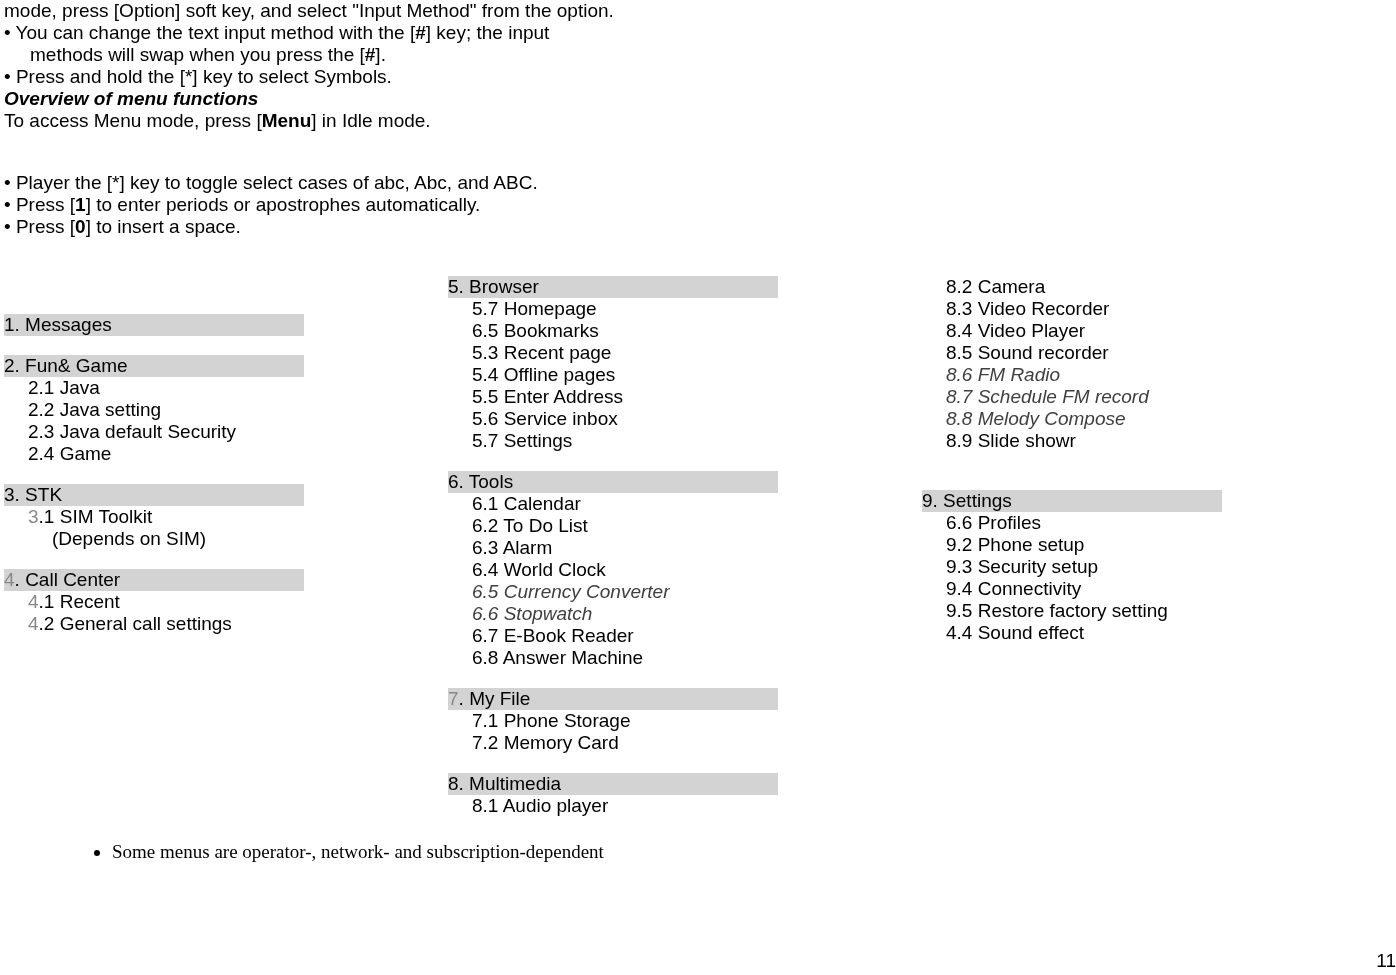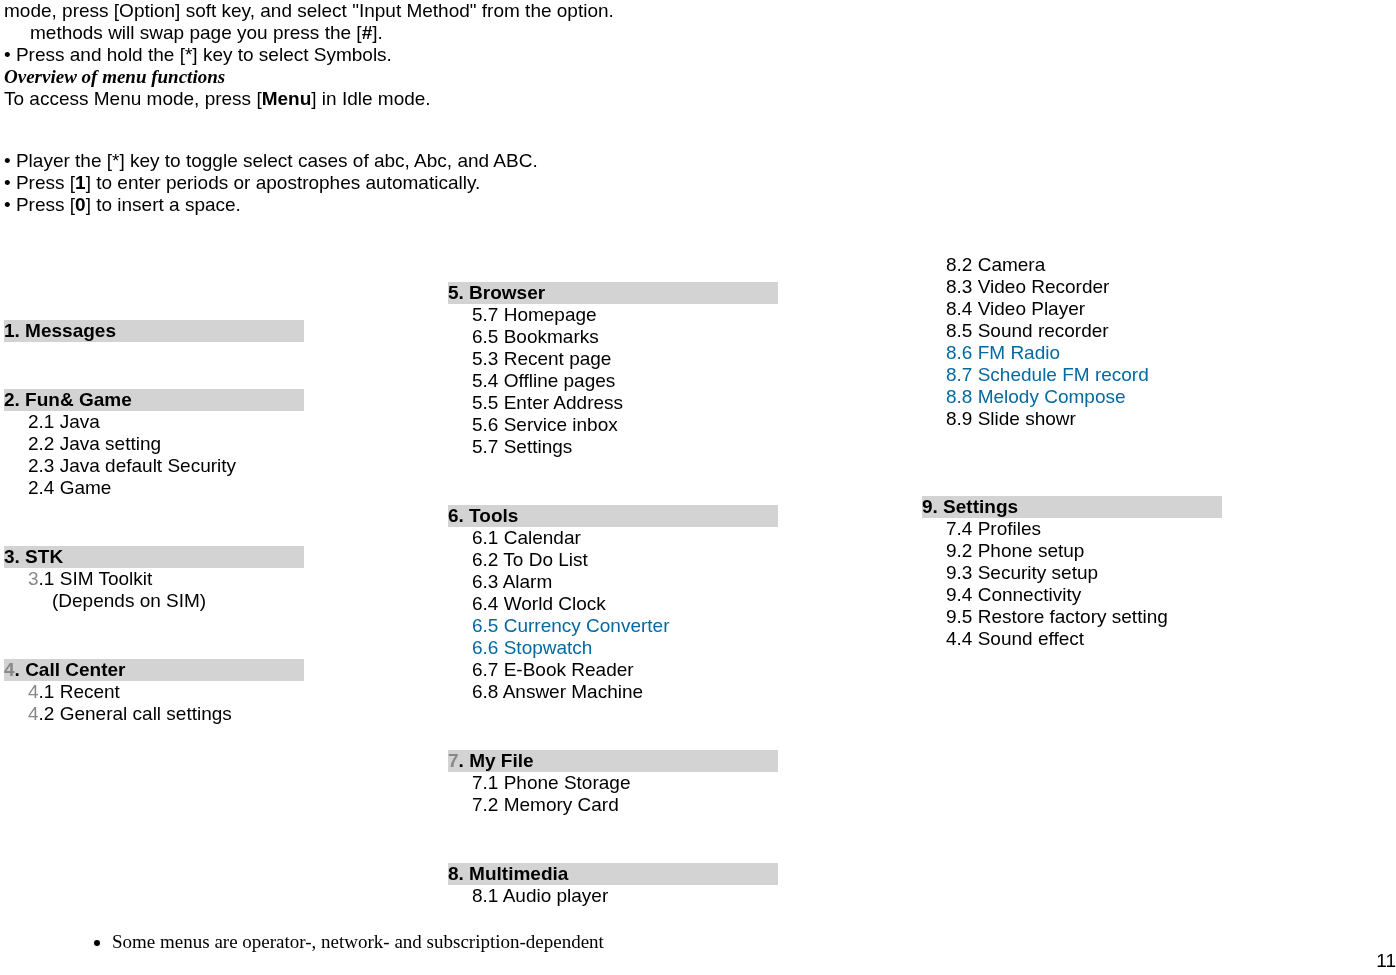--- a/index.html
+++ b/index.html
@@ -25,40 +25,39 @@
   .top-right {
     flex: 1;
   }
   .justify {
     text-align: justify;
   }
   .indent {
     padding-left: 26px;
   }
   .bold { font-weight: bold; }
-  .italic { font-style: italic; font-family: Liberation Serif, serif; }
+  .italic { font-style: italic; }
   .menu-wrap {
     display: flex;
     gap: 144px;
     padding-left: 4px;
     margin-top: 38px;
   }
   .col1 { width: 300px; }
   .col2 { width: 330px; }
   .col3 { width: 300px; }
   .menu-header {
     background: #d3d3d3;
-    font-weight: bold;
+    font-weight: normal;
     padding: 0;
-    margin-top: 28px;
   }
   .menu-items {
     padding-left: 24px;
   }
-  .red { color: #0369a1; }
+  .red { color: #404040; font-style: italic; }
   .gray { color: #888; }
   .gap { height: 19px; }
   .gap-big { height: 38px; }
   .footnote {
     padding-left: 72px;
     margin-top: 24px;
   }
   .footnote ul {
     margin: 0;
     padding-left: 40px;
@@ -70,22 +69,25 @@
     right: 0;
   }
   .col1 .gap-top { height: 38px; }
 </style>
 </head>
 <body>
 
 <div class="top-row">
   <div class="top-left">
     <div class="justify">mode, press [Option] soft key, and select "Input Method" from the option.</div>
+    <div class="justify">
+      <span>• You can change the text input method with the [</span><span class="bold">#</span><span>] key; the input</span>
+    </div>
     <div class="indent">
-      <span>methods will swap page you press the [</span><span class="bold">#</span><span>].</span>
+      <span>methods will swap when you press the [</span><span class="bold">#</span><span>].</span>
     </div>
     <div>• Press and hold the [*] key to select Symbols.</div>
     <div class="bold italic">Overview of menu functions</div>
     <div>
       <span>To access Menu mode, press [</span><span class="bold">Menu</span><span>] in Idle mode.</span>
     </div>
   </div>
   <div class="top-right">
     <div>• Player the [*] key to toggle select cases of abc, Abc, and ABC.</div>
     <div>
@@ -173,21 +175,21 @@
       <div>8.5 Sound recorder</div>
       <div class="red">8.6 FM Radio</div>
       <div class="red">8.7 Schedule FM record</div>
       <div class="red">8.8 Melody Compose</div>
       <div>8.9 Slide showr</div>
     </div>
     <div class="gap-big"></div>
 
     <div class="menu-header">9. Settings</div>
     <div class="menu-items">
-      <div>7.4 Profiles</div>
+      <div>6.6 Profiles</div>
       <div>9.2 Phone setup</div>
       <div>9.3 Security setup</div>
       <div>9.4 Connectivity</div>
       <div>9.5 Restore factory setting</div>
       <div>4.4 Sound effect</div>
     </div>
   </div>
 </div>
 
 <div class="footnote">

